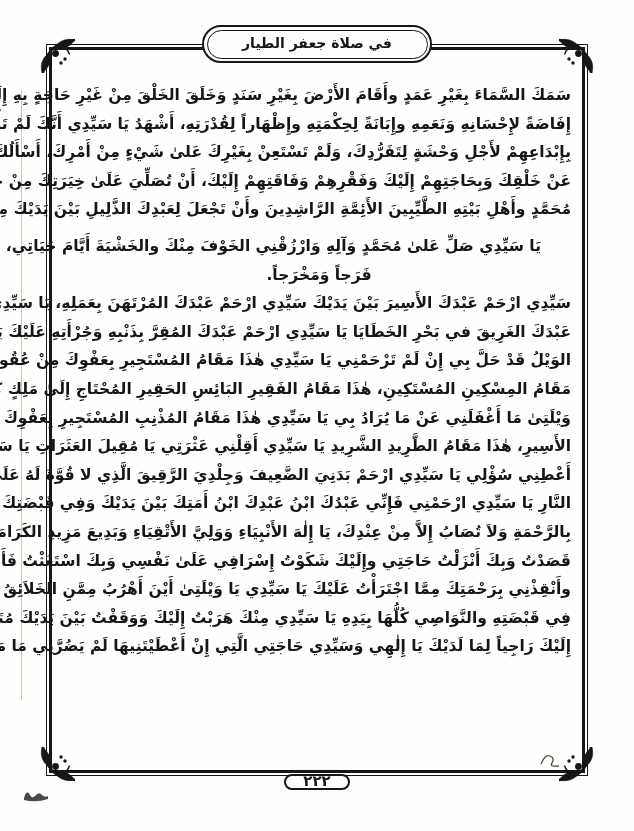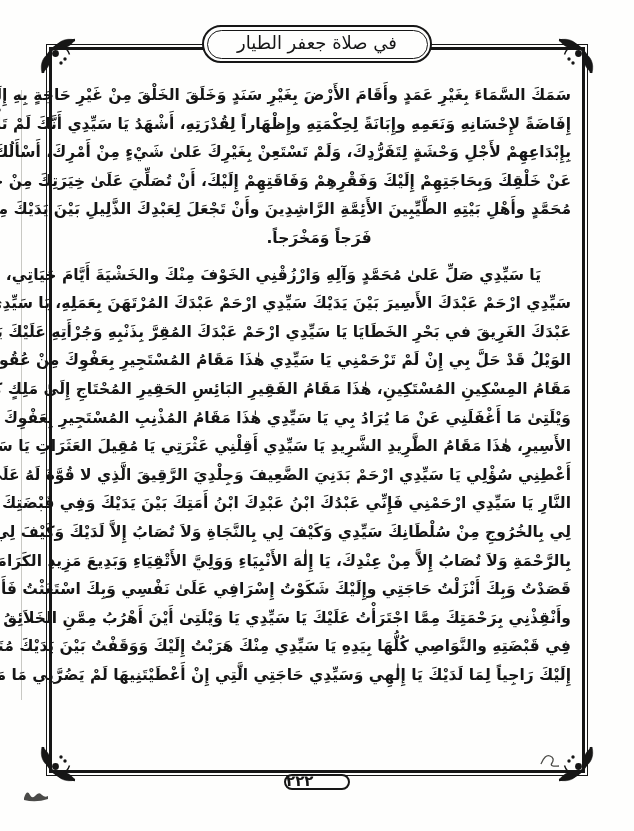--- a/index.html
+++ b/index.html
@@ -30,22 +30,22 @@
   .cartouche {
     position:absolute; left:50%; transform:translateX(-50%);
     background:var(--paper); border:2px solid var(--ink); border-radius:999px;
     display:flex; align-items:center; justify-content:center; z-index:5;
   }
   .title-cartouche { top:-20px; width:230px; height:38px; }
   .title-cartouche .inner-line {
     position:absolute; inset:2.5px; border:1px solid var(--ink);
     border-radius:999px; pointer-events:none;
   }
-  .title-text { font-size:18px; font-weight:400; padding-bottom:3px;text-align:center; }
-  .pagenum-cartouche { bottom:-15px; width:66px; height:16px;justify-content:flex-end; }
+  .title-text { font-size:14px; font-weight:700; padding-bottom:3px;text-align:center; }
+  .pagenum-cartouche { bottom:-15px; width:66px; height:16px; }
   .pagenum-text { font-size:15px; font-weight:700; padding-bottom:2px; letter-spacing:2px; }
   
   .text-block {
     position:absolute; left:20px; right:16px; top:36px;
     direction:rtl;
     font-size:15.5px; font-weight:700; line-height:28.6px;
   }
   .line { text-align:justify; text-align-last:justify; white-space:nowrap; }
   .line.end-line { text-align:center; text-align-last:center; }
   .line.para-start { margin-top:8px; padding-right:30px; }
@@ -95,31 +95,30 @@
       <div class="inner-line"></div>
       <span class="title-text">في صلاة جعفر الطيار</span>
     </div>
 
     <div class="text-block">
       <div class="line">سَمَكَ السَّمَاءَ بِغَيْرِ عَمَدٍ وأَقَامَ الأَرْضَ بِغَيْرِ سَنَدٍ وَخَلَقَ الخَلْقَ مِنْ غَيْرِ حَاجَةٍ بِهِ إِلَيْهِمْ إِلاَّ</div>
       <div class="line">إِفَاضَةً لإِحْسَانِهِ وَنَعَمِهِ وإِبَانَةً لِحِكْمَتِهِ وإِظْهَاراً لِقُدْرَتِهِ، أَشْهَدُ يَا سَيِّدِي أَنَّكَ لَمْ تَأْنَسْ</div>
       <div class="line">بِإِبْدَاعِهِمْ لأَجْلِ وَحْشَةٍ لِتَفَرُّدِكَ، وَلَمْ تَسْتَعِنْ بِغَيْرِكَ عَلىٰ شَيْءٍ مِنْ أَمْرِكَ، أَسْأَلُكَ بِغِنَاكَ</div>
       <div class="line">عَنْ خَلْقِكَ وَبِحَاجَتِهِمْ إِلَيْكَ وَفَقْرِهِمْ وَفَاقَتِهِمْ إِلَيْكَ، أَنْ تُصَلِّيَ عَلَىٰ خِيَرَتِكَ مِنْ خَلْقِكَ</div>
       <div class="line">مُحَمَّدٍ وأَهْلِ بَيْتِهِ الطَّيِّبِينَ الأَئِمَّةِ الرَّاشِدِينَ وأَنْ تَجْعَلَ لِعَبْدِكَ الذَّلِيلِ بَيْنَ يَدَيْكَ مِنْ أَمْرِهِ</div>
+      <div class="line para-start">يَا سَيِّدِي صَلِّ عَلىٰ مُحَمَّدٍ وَآلِهِ وَارْزُقْنِي الخَوْفَ مِنْكَ والخَشْيَةَ أَيَّامَ حَيَاتِي،</div>
       <div class="line end-line">فَرَجاً وَمَخْرَجاً.</div>
-      <div class="line para-start">يَا سَيِّدِي صَلِّ عَلىٰ مُحَمَّدٍ وَآلِهِ وَارْزُقْنِي الخَوْفَ مِنْكَ والخَشْيَةَ أَيَّامَ حَيَاتِي،</div>
       <div class="line">سَيِّدِي ارْحَمْ عَبْدَكَ الأَسِيرَ بَيْنَ يَدَيْكَ سَيِّدِي ارْحَمْ عَبْدَكَ المُرْتَهَنَ بِعَمَلِهِ، يَا سَيِّدِي أَنْقِذْ</div>
       <div class="line">عَبْدَكَ الغَرِيقَ في بَحْرِ الخَطَايَا يَا سَيِّدِي ارْحَمْ عَبْدَكَ المُقِرَّ بِذَنْبِهِ وَجُرْأَتِهِ عَلَيْكَ يَا سَيِّدِي</div>
       <div class="line">الوَيْلُ قَدْ حَلَّ بِي إِنْ لَمْ تَرْحَمْنِي يَا سَيِّدِي هٰذَا مَقَامُ المُسْتَجِيرِ بِعَفْوِكَ مِنْ عُقُوبَتِكَ، هٰذَا</div>
       <div class="line">مَقَامُ المِسْكِينِ المُسْتَكِينِ، هٰذَا مَقَامُ الفَقِيرِ البَائِسِ الحَقِيرِ المُحْتَاجِ إِلَىٰ مَلِكٍ كَرِيمٍ، يَا</div>
       <div class="line">وَيْلَتِىٰ مَا أَغْفَلَنِي عَنْ مَا يُرَادُ بِي يَا سَيِّدِي هٰذَا مَقَامُ المُذْنِبِ المُسْتَجِيرِ بِعَفْوِكَ مِنْ</div>
       <div class="line">الأَسِيرِ، هٰذَا مَقَامُ الطَّرِيدِ الشَّرِيدِ يَا سَيِّدِي أَقِلْنِي عَثْرَتِي يَا مُقِيلَ العَثَرَاتِ يَا سَيِّدِي</div>
       <div class="line">أَعْطِنِي سُؤْلِي يَا سَيِّدِي ارْحَمْ بَدَنِيَ الضَّعِيفَ وَجِلْدِيَ الرَّقِيقَ الَّذِي لا قُوَّةَ لَهُ عَلَىٰ حَرِّ</div>
       <div class="line">النَّارِ يَا سَيِّدِي ارْحَمْنِي فَإِنِّي عَبْدُكَ ابْنُ عَبْدِكَ ابْنُ أَمَتِكَ بَيْنَ يَدَيْكَ وَفِي قَبْضَتِكَ لا طَاقَةَ</div>
-      <div class="line">لِي بِالخُرُوجِ مِنْ سُلْطَانِكَ سَيِّدِي وَكَيْفَ لِي بِالنَّجَاةِ وَلاَ تُصَابُ إِلاَّ لَدَيْكَ وَكَيْفَ لِي</div>
       <div class="line">بِالرَّحْمَةِ وَلاَ تُصَابُ إِلاَّ مِنْ عِنْدِكَ، يَا إِلٰهَ الأَنْبِيَاءِ وَوَلِيَّ الأَتْقِيَاءِ وَبَدِيعَ مَزِيدِ الكَرَامَةِ إِلَيْكَ</div>
       <div class="line">قَصَدْتُ وَبِكَ أَنْزَلْتُ حَاجَتِي وإِلَيْكَ شَكَوْتُ إِسْرَافِي عَلَىٰ نَفْسِي وَبِكَ اسْتَغَثْتُ فَأَغِثْنِي</div>
       <div class="line">وأَنْقِذْنِي بِرَحْمَتِكَ مِمَّا اجْتَرَأْتُ عَلَيْكَ يَا سَيِّدِي يَا وَيْلَتِىٰ أَيْنَ أَهْرُبُ مِمَّنِ الخَلاَئِقُ كُلُّهُمْ</div>
       <div class="line">فِي قَبْضَتِهِ والنَّوَاصِي كُلُّهَا بِيَدِهِ يَا سَيِّدِي مِنْكَ هَرَبْتُ إِلَيْكَ وَوَقَفْتُ بَيْنَ يَدَيْكَ مُتَضَرِّعاً</div>
       <div class="line">إِلَيْكَ رَاجِياً لِمَا لَدَيْكَ يَا إِلٰهِي وَسَيِّدِي حَاجَتِي الَّتِي إِنْ أَعْطَيْتَنِيهَا لَمْ يَضُرَّنِي مَا مَنَعْتَنِي،</div>
     </div>
 
     <div class="cartouche pagenum-cartouche">
       <span class="pagenum-text">٢٢٢</span>
     </div>

